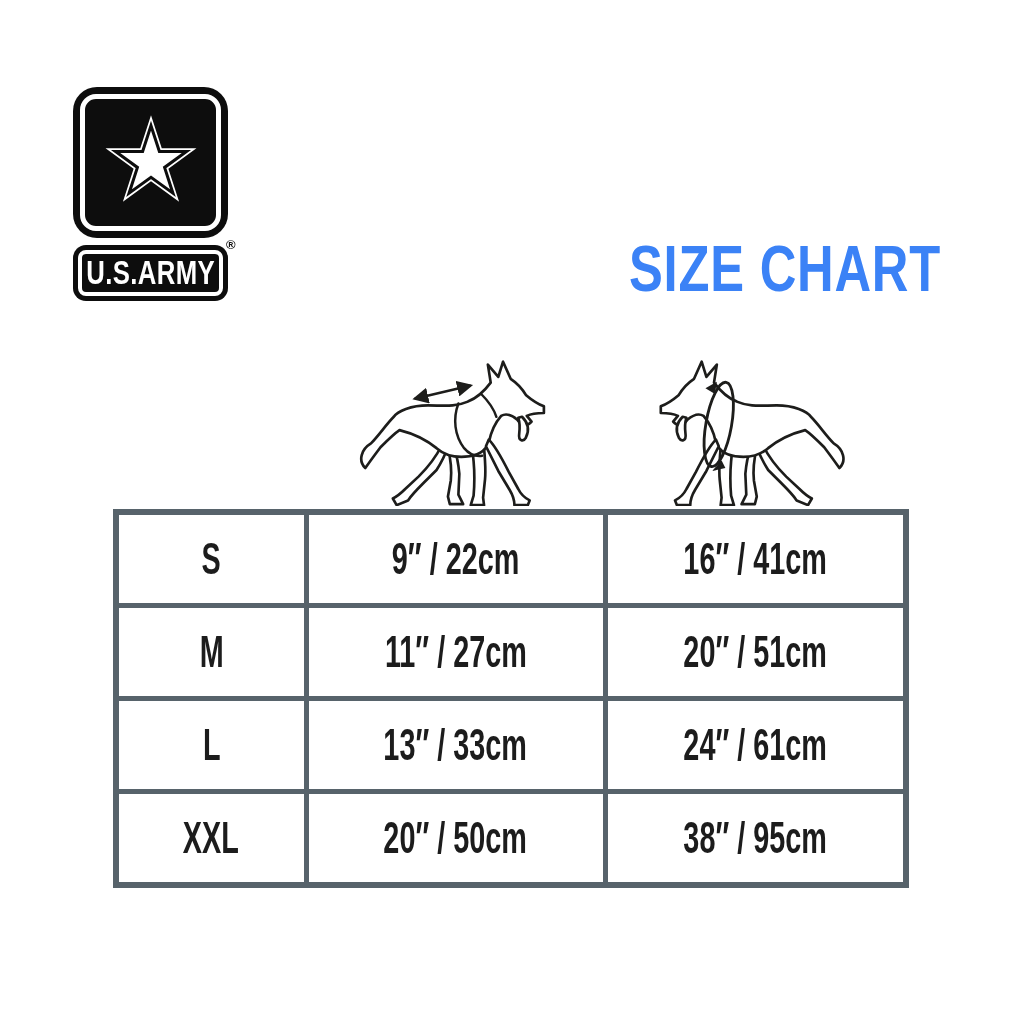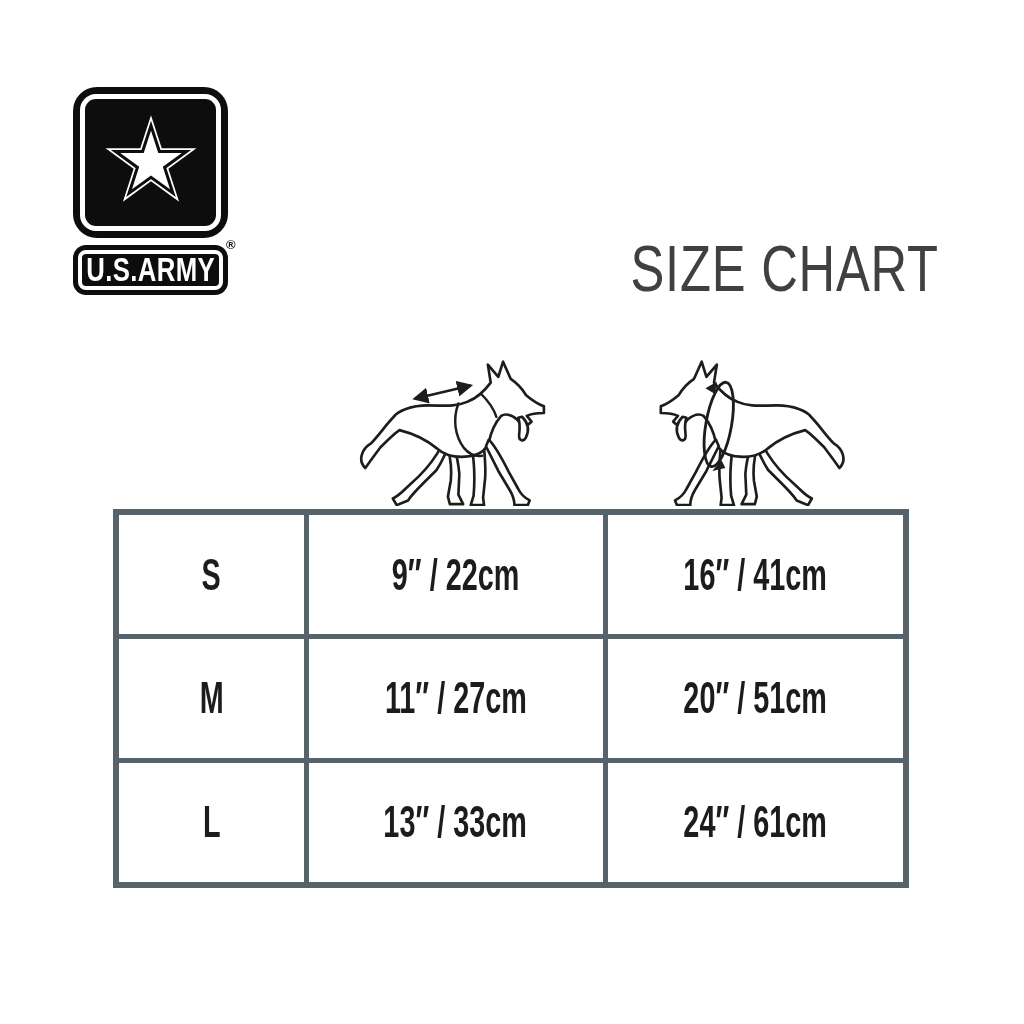--- a/index.html
+++ b/index.html
@@ -21,39 +21,39 @@
   
   .logo-star-box{
     position:absolute;left:73px;top:87px;width:155px;height:151px;
     background:#0d0d0d;border-radius:24px;
   }
   .logo-star-inner{
     position:absolute;inset:7px;border:5px solid #fff;border-radius:16px;
     background:#0d0d0d;display:flex;align-items:center;justify-content:center;
   }
   .logo-text-box{
-    position:absolute;left:73px;top:245px;width:155px;height:50px;
+    position:absolute;left:73px;top:245px;width:155px;height:56px;
     background:#0d0d0d;border-radius:13px;
   }
   .logo-text-inner{
     position:absolute;inset:5px;border:4px solid #fff;border-radius:8px;
     background:#0d0d0d;display:flex;align-items:center;justify-content:center;
   }
   .logo-text-inner span{
     color:#fff;font-weight:bold;font-size:33px;letter-spacing:0.5px;
   }
   .reg-mark{
     position:absolute;left:226px;top:237px;font-size:13px;color:#111;font-weight:bold;
   }
 
   
   .page-title{
     position:absolute;left:565px;top:238px;width:440px;height:60px;
     display:flex;align-items:center;justify-content:center;
-    font-size:65px;font-weight:normal;color:#404040;letter-spacing:1px;
+    font-size:65px;font-weight:bold;color:#3b82f6;letter-spacing:1px;
   }
 
   
   .dog-strip{position:absolute;left:348px;top:354px;width:524px;height:152px;}
 
   
   .size-table{
     position:absolute;left:113px;top:509px;width:790px;height:379px;
     border-collapse:collapse;table-layout:fixed;
     border:6px solid var(--border);
@@ -169,16 +169,21 @@
         <tr>
         <td><span class="cond">M</span></td>
         <td><span class="cond">11″ / 27cm</span></td>
         <td><span class="cond">20″ / 51cm</span></td>
       </tr>
         <tr>
         <td><span class="cond">L</span></td>
         <td><span class="cond">13″ / 33cm</span></td>
         <td><span class="cond">24″ / 61cm</span></td>
       </tr>
+        <tr>
+        <td><span class="cond">XXL</span></td>
+        <td><span class="cond">20″ / 50cm</span></td>
+        <td><span class="cond">38″ / 95cm</span></td>
+      </tr>
       </tbody>
   </table>
 
 </div>
 
 </body></html>

